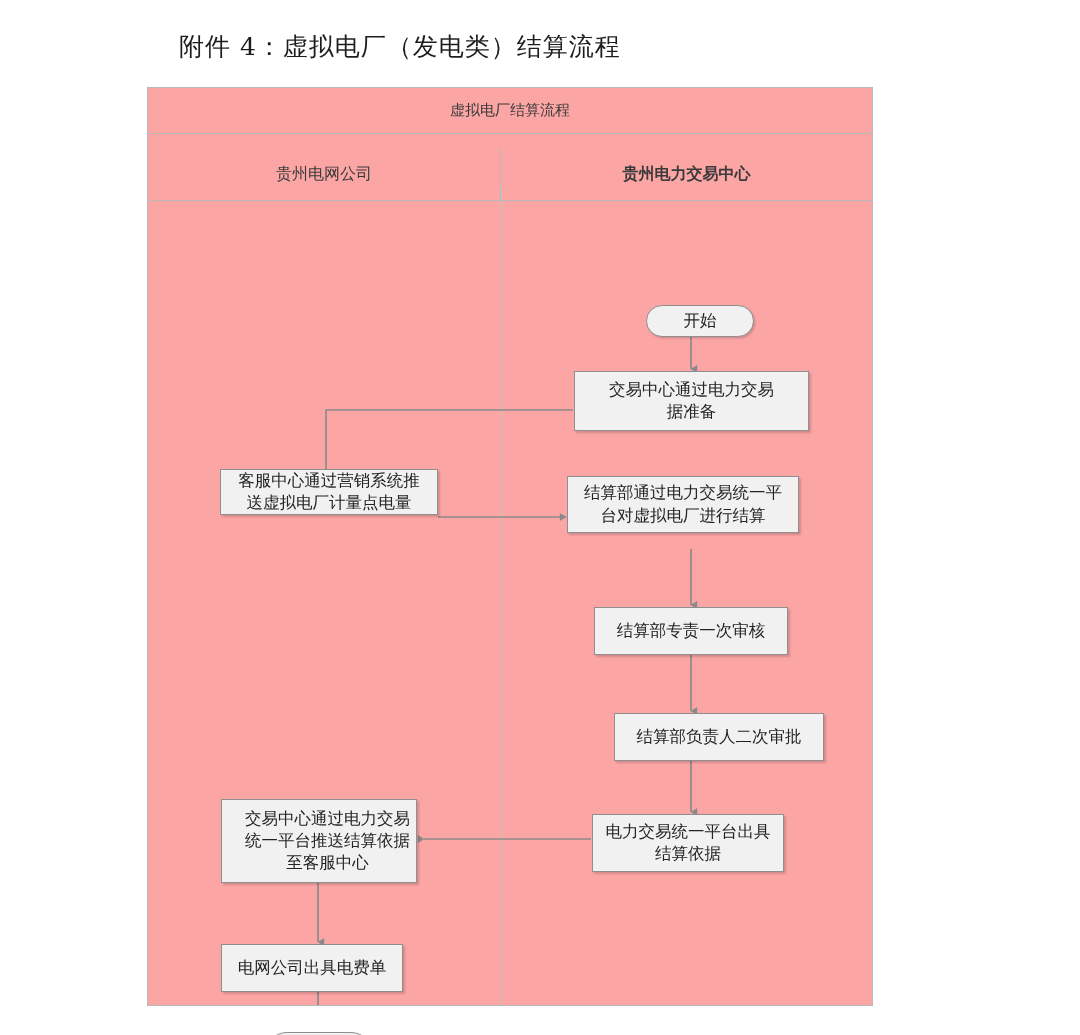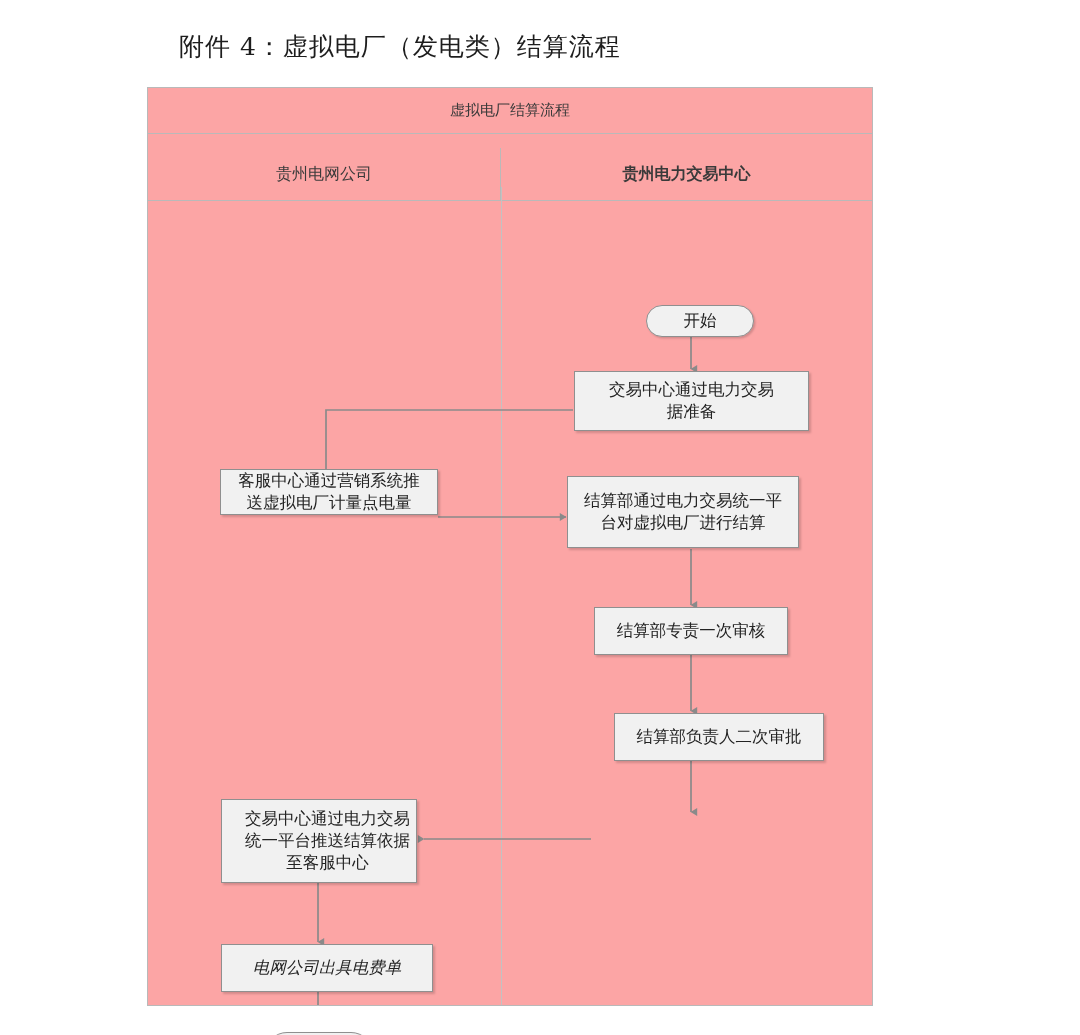--- a/index.html
+++ b/index.html
@@ -189,41 +189,45 @@
       <div class="node" style="left:426px; top:184px; width:235px; height:60px;">
         <span class="node-text">交易中心通过电力交易
 据准备</span>
       </div>
 
       <div class="node" style="left:72px; top:282px; width:218px; height:46px;">
         <span class="node-text">客服中心通过营销系统推
 送虚拟电厂计量点电量</span>
       </div>
 
-      <div class="node" style="left:419px; top:289px; width:232px; height:72px;">
+      <div class="node" style="left:419px; top:289px; width:232px; height:57px;">
         <span class="node-text">结算部通过电力交易统一平
 台对虚拟电厂进行结算</span>
       </div>
 
       <div class="node" style="left:446px; top:420px; width:194px; height:48px;">
         <span class="node-text">结算部专责一次审核</span>
       </div>
 
       <div class="node" style="left:438px; top:526px; width:210px; height:48px;margin-left:28px;">
         <span class="node-text">结算部负责人二次审批</span>
       </div>
 
+      <div class="node" style="left:444px; top:627px; width:192px; height:58px;">
+        <span class="node-text">电力交易统一平台出具
+结算依据</span>
+      </div>
 
       <div class="node" style="left:73px; top:612px; width:196px; height:84px;justify-content:flex-end;">
         <span class="node-text">交易中心通过电力交易
 统一平台推送结算依据
 至客服中心</span>
       </div>
 
-      <div class="node" style="left:73px; top:757px; width:212px; height:48px;font-style:italic;">
+      <div class="node" style="left:73px; top:757px; width:182px; height:48px;">
         <span class="node-text">电网公司出具电费单</span>
       </div>
 
       <div class="node terminator" style="left:117px; top:845px; width:108px; height:44px;">
         
       </div>
 
     </div>
   </div>
 </div>

